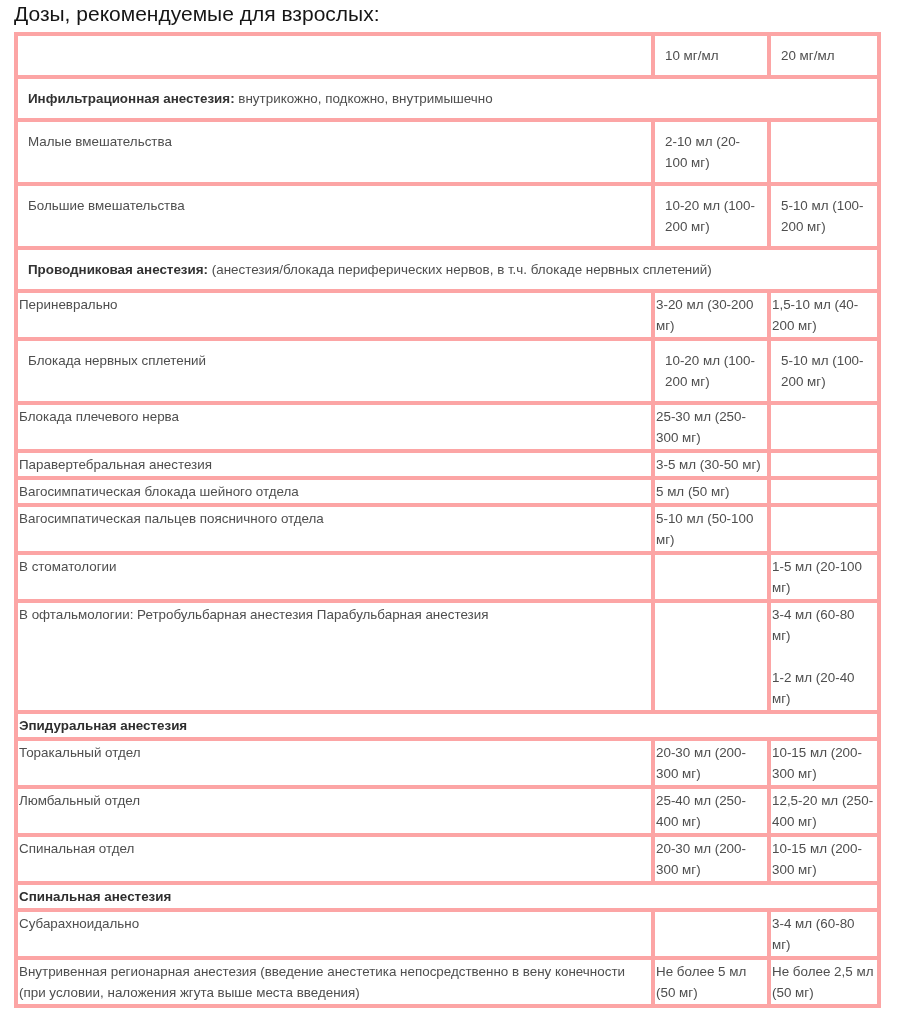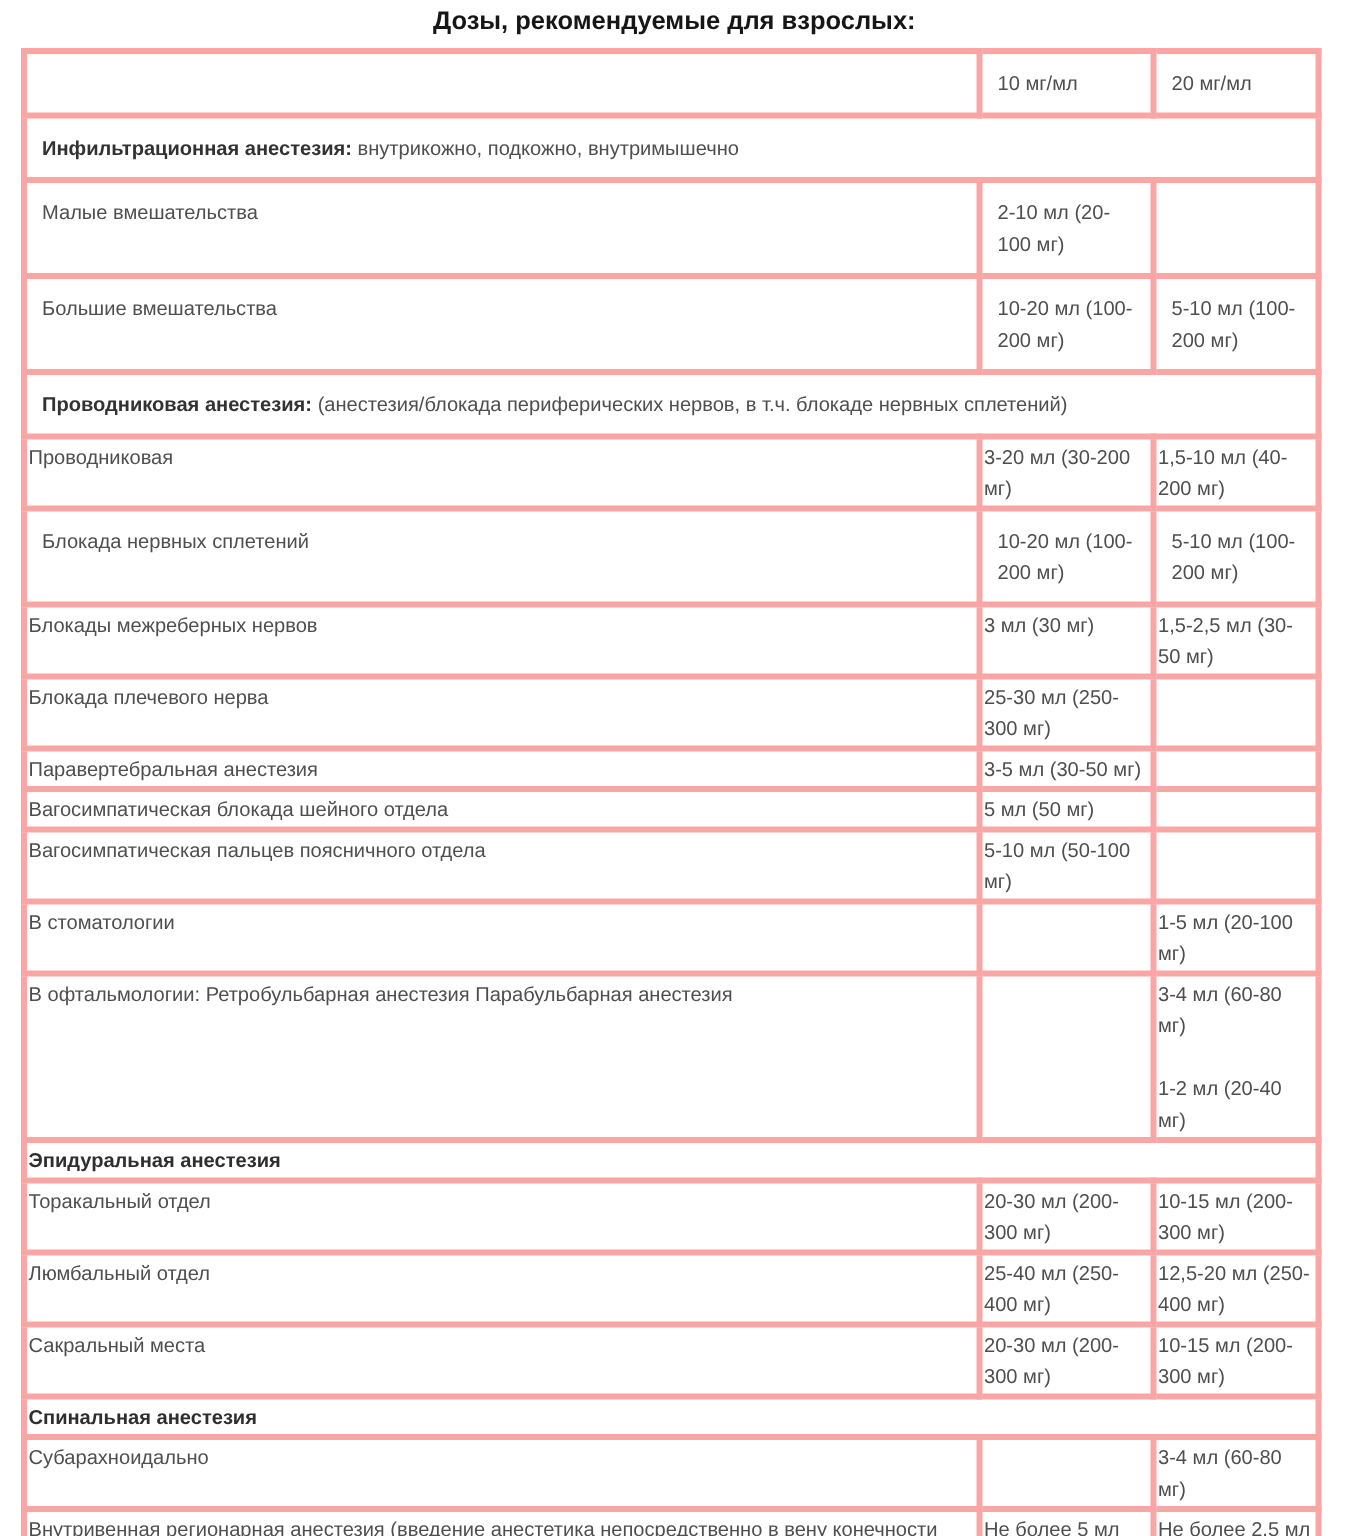--- a/index.html
+++ b/index.html
@@ -7,26 +7,25 @@
     padding: 0;
     background: #ffffff;
     font-family: "Liberation Sans", "DejaVu Sans", sans-serif;
   }
   .page {
     width: 899px;
     box-sizing: border-box;
     padding: 4px 14px 0 14px;
   }
   .page-title {
-    font-size: 17px;
-    font-weight: 700;
+    font-size: 21px;
+    font-weight: 400;
     color: #161616;
     margin: 0 0 8px 0;
     line-height: 20px;
-    text-align: center;
   }
   table.dose-table {
     border-collapse: collapse;
     table-layout: fixed;
     width: 863px;
     border: 2px solid #454545;
   }
   col.c1 { width: 637px; }
   col.c2 { width: 116px; }
   col.c3 { width: 110px; }
@@ -87,37 +86,32 @@
         <td>Большие вмешательства</td>
         <td>10-20 мл (100-200 мг)</td>
         <td>5-10 мл (100-200 мг)</td>
       </tr>
 
       <tr class="padded">
         <td colspan="3"><span class="lead">Проводниковая анестезия:</span><span> (анестезия/блокада периферических нервов, в т.ч. блокаде нервных сплетений)</span></td>
       </tr>
 
       <tr class="tight">
-        <td>Проводниковая</td>
+        <td>Периневрально</td>
         <td>3-20 мл (30-200 мг)</td>
         <td>1,5-10 мл (40-200 мг)</td>
       </tr>
 
 
       <tr class="padded">
         <td>Блокада нервных сплетений</td>
         <td>10-20 мл (100-200 мг)</td>
         <td>5-10 мл (100-200 мг)</td>
       </tr>
 
-      <tr class="tight">
-        <td>Блокады межреберных нервов</td>
-        <td>3 мл (30 мг)</td>
-        <td>1,5-2,5 мл (30-50 мг)</td>
-      </tr>
 
       <tr class="tight">
         <td>Блокада плечевого нерва</td>
         <td>25-30 мл (250-300 мг)</td>
         <td></td>
       </tr>
 
       <tr class="tight">
         <td>Паравертебральная анестезия</td>
         <td>3-5 мл (30-50 мг)</td>
@@ -161,21 +155,21 @@
         <td>10-15 мл (200-300 мг)</td>
       </tr>
 
       <tr class="tight">
         <td>Люмбальный отдел</td>
         <td>25-40 мл (250-400 мг)</td>
         <td>12,5-20 мл (250-400 мг)</td>
       </tr>
 
       <tr class="tight">
-        <td>Сакральный места</td>
+        <td>Спинальная отдел</td>
         <td>20-30 мл (200-300 мг)</td>
         <td>10-15 мл (200-300 мг)</td>
       </tr>
 
       <tr class="section">
         <td colspan="3">Спинальная анестезия</td>
       </tr>
 
       <tr class="tight">
         <td>Субарахноидально</td>

